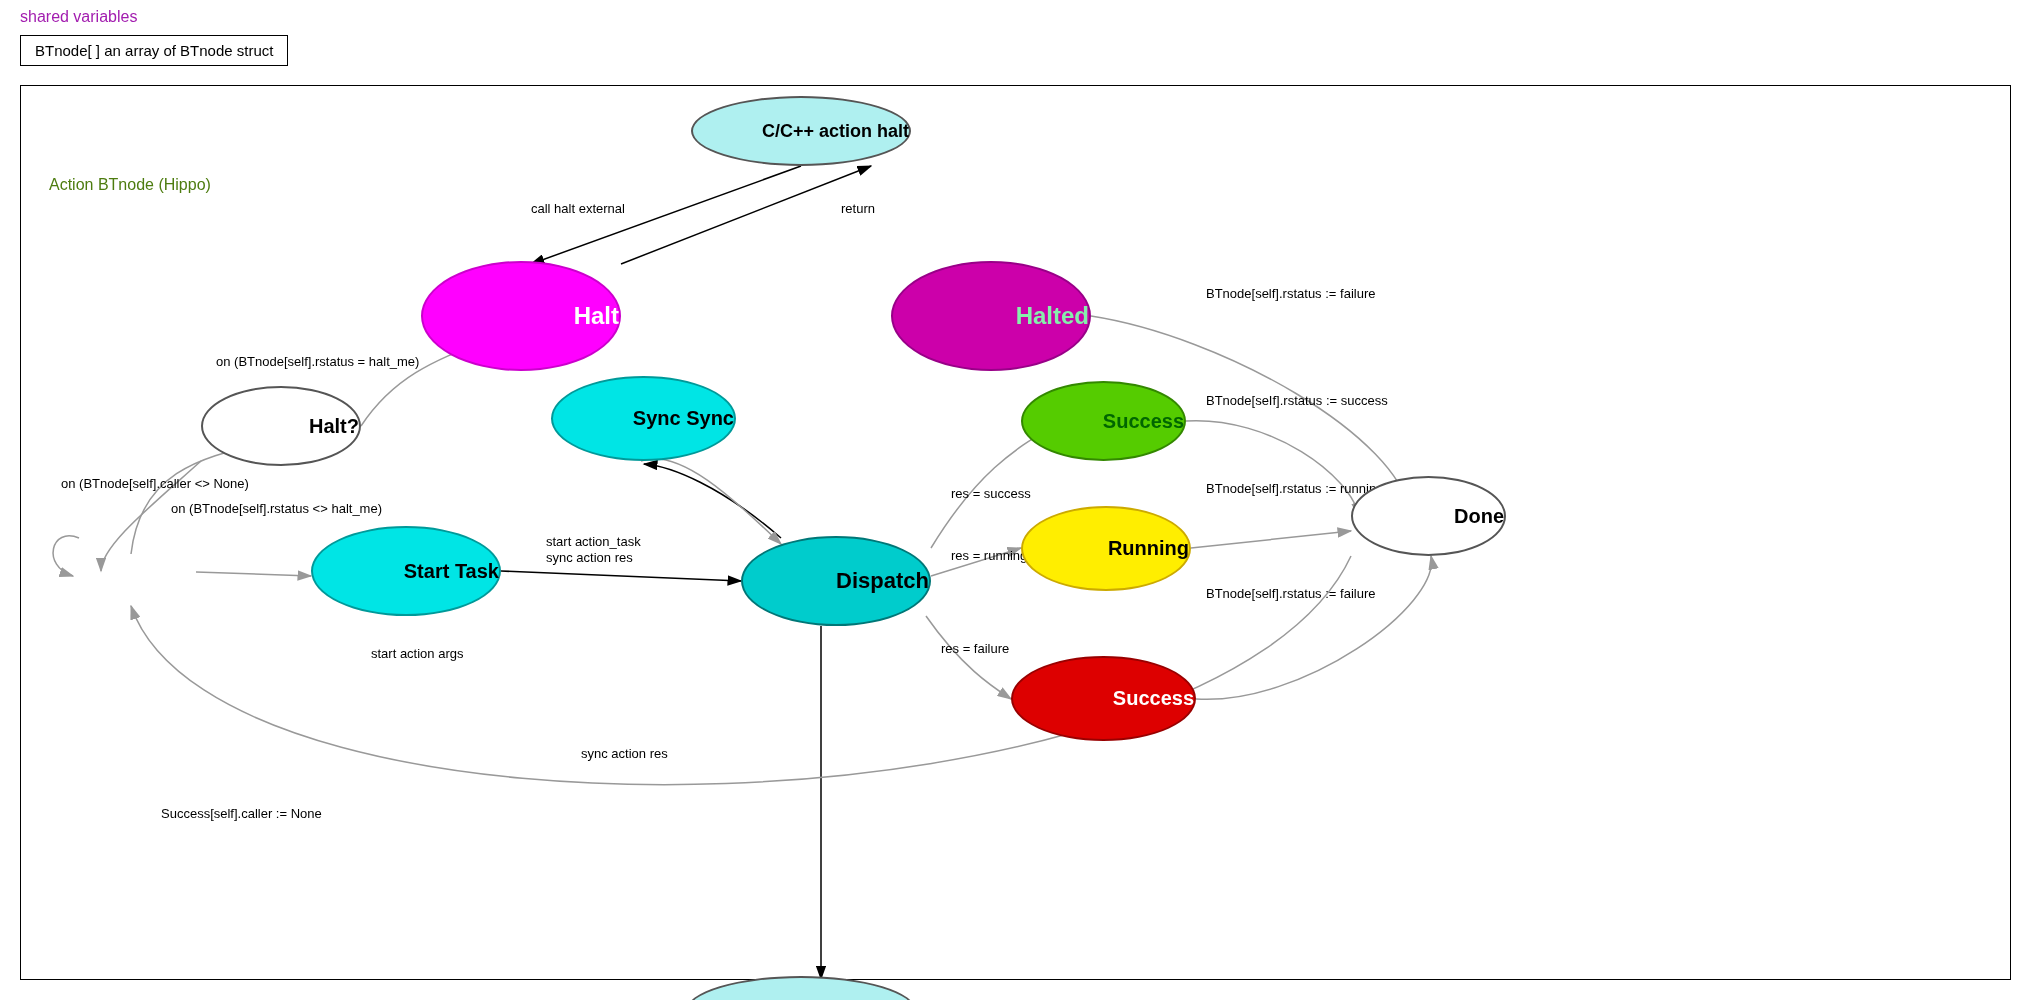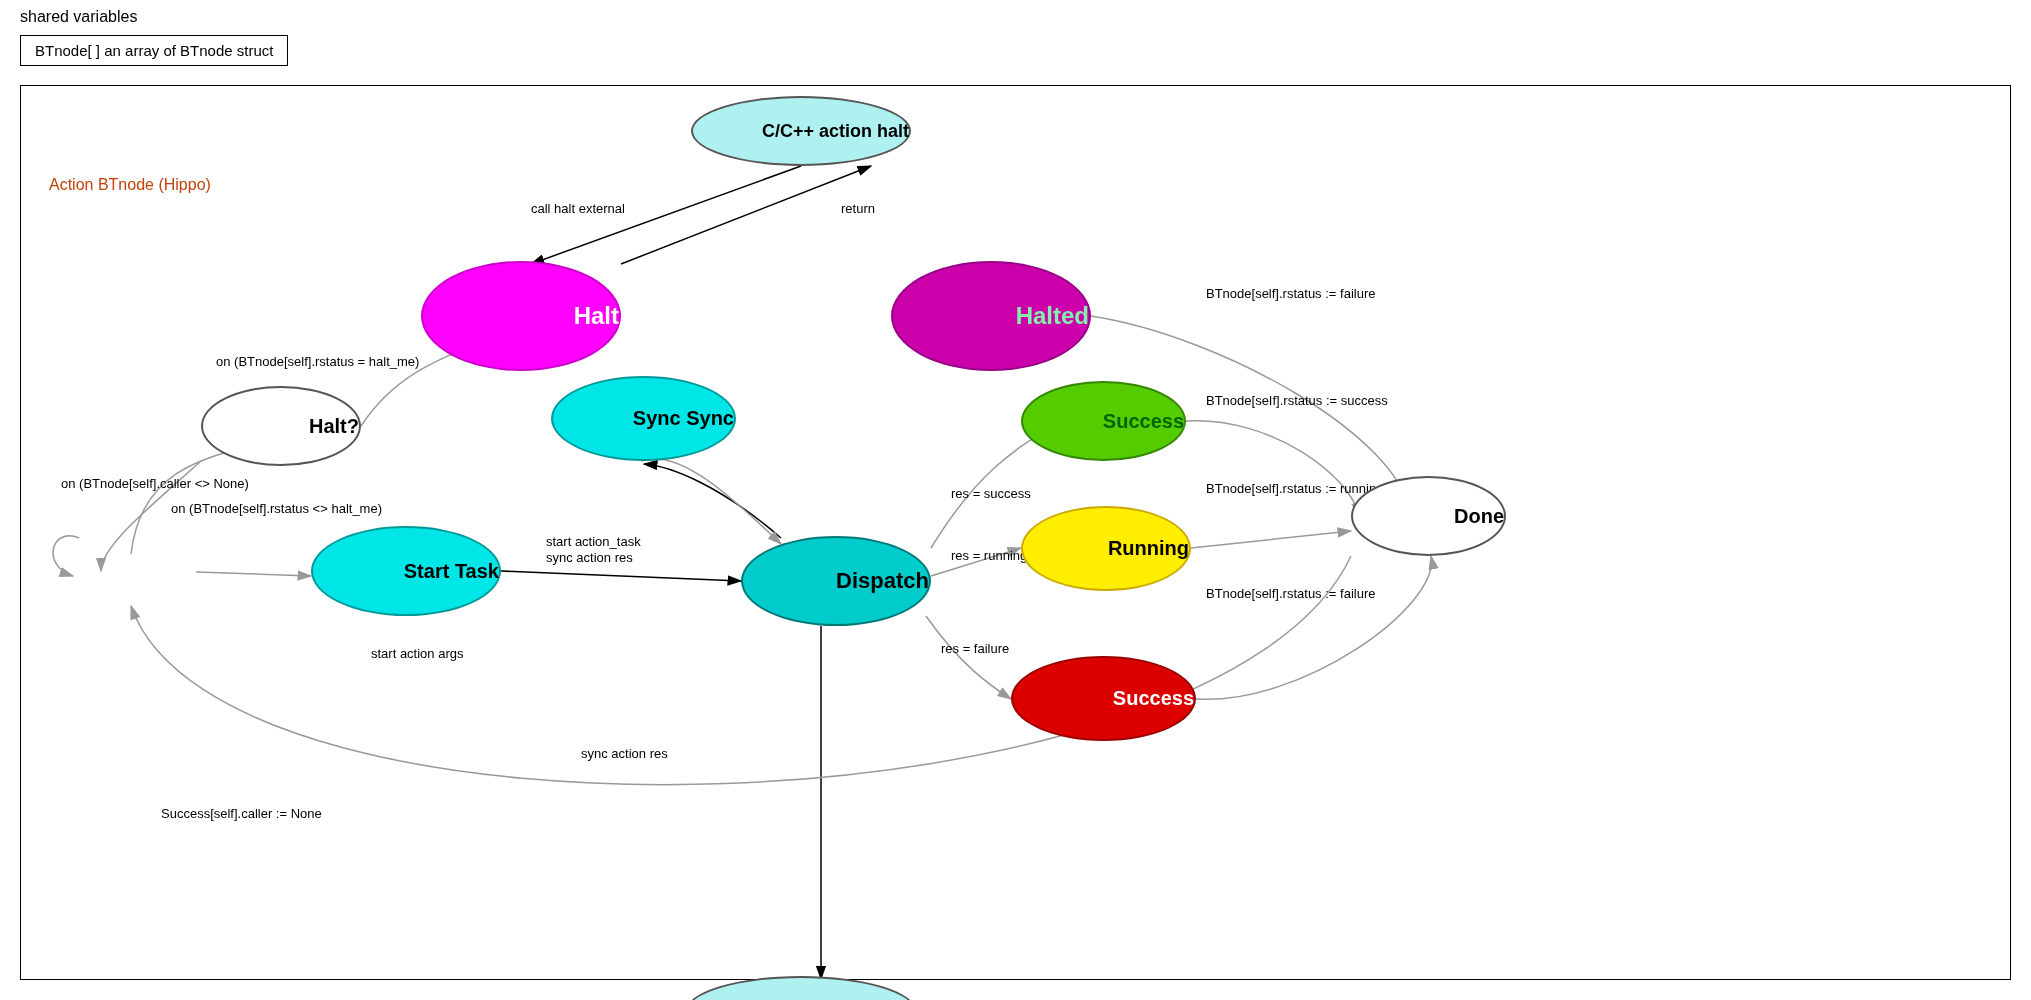--- a/index.html
+++ b/index.html
@@ -16,21 +16,21 @@
       width: 2031px;
       height: 1000px;
       position: relative;
       background: #fff;
     }
     .shared-variables-label {
       position: absolute;
       top: 8px;
       left: 20px;
       font-size: 16px;
-      color: #000000;
+      color: #a21caf;
     }
     .shared-variables-box {
       position: absolute;
       top: 35px;
       left: 20px;
       border: 1.5px solid #000;
       padding: 6px 14px;
       font-size: 15px;
       background: #fff;
       white-space: nowrap;
@@ -41,21 +41,21 @@
       left: 20px;
       right: 20px;
       bottom: 20px;
       border: 1.5px solid #000;
     }
     .action-btnode-label {
       position: absolute;
       top: 90px;
       left: 28px;
       font-size: 16px;
-      color: #c2410c;
+      color: #4d7c0f;
       text-align: center;
     }
     
     .node {
       position: absolute;
       border-radius: 50%;
       display: flex;
       align-items: center;
       justify-content: flex-end;
       font-size: 20px;

